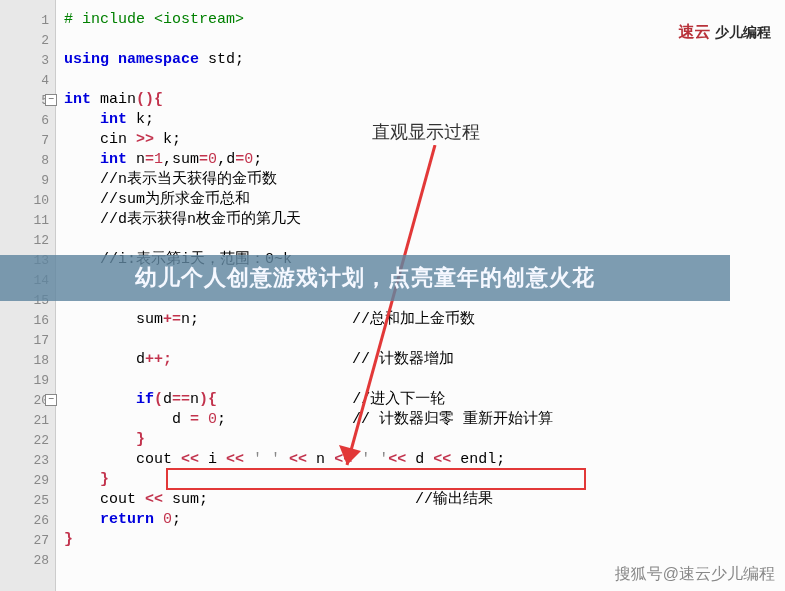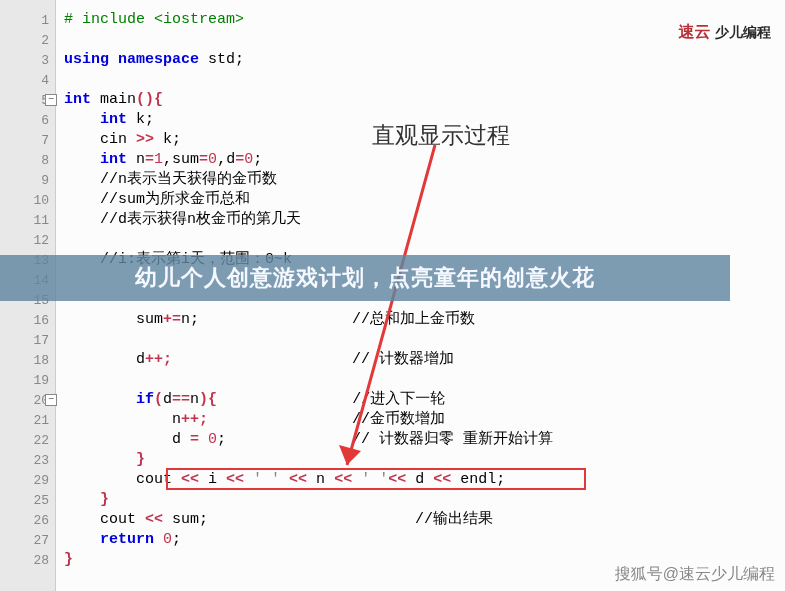--- a/index.html
+++ b/index.html
@@ -10,21 +10,21 @@
 .fold { position: absolute; right: -2px; width: 12px; height: 12px; border: 1px solid #888; background: #fff; font-size: 10px; line-height: 10px; text-align: center; color: #555; cursor: pointer; }
 .code { flex: 1; padding-top: 10px; padding-left: 8px; position: relative; }
 .code-line { height: 20px; line-height: 20px; white-space: pre; font-size: 15px; }
 .kw { color: #0000dd; font-weight: bold; }
 .pp { color: #008000; }
 .cm { color: #000000; }
 .num { color: #c2334d; }
 .op { color: #c2334d; font-weight: bold; }
 .sl { color: #888; }
 .highlight-box { position: absolute; border: 2px solid #e23838; left: 110px; top: 468px; width: 420px; height: 22px; }
-.annotation { position: absolute; left: 372px; top: 120px; font-size: 23px; color: #333; font-family: 'Microsoft YaHei', sans-serif; }
+.annotation { position: absolute; left: 372px; top: 120px; font-size: 18px; color: #333; font-family: 'Microsoft YaHei', sans-serif; }
 .arrow { position: absolute; left: 335px; top: 145px; width: 120px; height: 335px; pointer-events: none; }
 .overlay-banner { position: absolute; left: 0; top: 255px; width: 730px; height: 46px; background: rgba(96,134,160,0.82); display: flex; align-items: center; justify-content: center; color: #f5f8ff; font-size: 22px; font-weight: bold; font-family: 'Microsoft YaHei', sans-serif; letter-spacing: 1px; }
 .logo { position: absolute; right: 14px; top: 22px; font-family: Liberation Sans, sans-serif; font-size: 16px; color: #b8323a; font-weight: bold; margin-left: 31px; }
 .logo .sub { color: #2a2a2a; font-size: 14px; }
 .watermark { position: absolute; right: 10px; bottom: 6px; font-size: 16px; color: #888; font-family: 'Microsoft YaHei', sans-serif; }
 </style>
 </head>
 <body>
 
 <div class="editor">
@@ -75,21 +75,20 @@
     <div class="code-line"><span class="cm">    //d表示获得n枚金币的第几天</span></div>
     <div class="code-line"></div>
     <div class="code-line"><span class="cm">    //i:表示第i天，范围：0~k</span></div>
     <div class="code-line"></div>
     <div class="code-line"></div>
     <div class="code-line"><span>        sum</span><span class="op">+=</span><span>n</span><span>;</span>                 <span class="cm">//总和加上金币数</span></div>
     <div class="code-line"></div>
     <div class="code-line"><span>        d</span><span class="op">++;</span>                    <span class="cm">// 计数器增加</span></div>
     <div class="code-line"></div>
     <div class="code-line"><span class="kw">        if</span><span class="op">(</span><span>d</span><span class="op">==</span><span>n</span><span class="op">)</span><span class="op">{</span>               <span class="cm">//进入下一轮</span></div>
-    <div class="code-line"><span>            n</span><span class="op">++;</span>                <span class="cm">//金币数增加</span></div>
     <div class="code-line"><span>            d </span><span class="op">=</span><span class="num"> 0</span><span>;</span>              <span class="cm">// 计数器归零 重新开始计算</span></div>
     <div class="code-line"><span class="op">        }</span></div>
     <div class="code-line"><span>        cout </span><span class="op">&lt;&lt;</span><span> i </span><span class="op">&lt;&lt;</span><span class="sl"> ' '</span><span class="op"> &lt;&lt; </span><span>n </span><span class="op">&lt;&lt;</span><span class="sl"> ' '</span><span class="op">&lt;&lt;</span><span> d </span><span class="op">&lt;&lt;</span><span> endl</span><span>;</span></div>
     <div class="code-line"><span class="op">    }</span></div>
     <div class="code-line"><span>    cout </span><span class="op">&lt;&lt;</span><span> sum</span><span>;</span>                       <span class="cm">//输出结果</span></div>
     <div class="code-line"><span class="kw">    return</span><span class="num"> 0</span><span>;</span></div>
     <div class="code-line"><span class="op">}</span></div>
 
     <div class="highlight-box"></div>
   </div>

